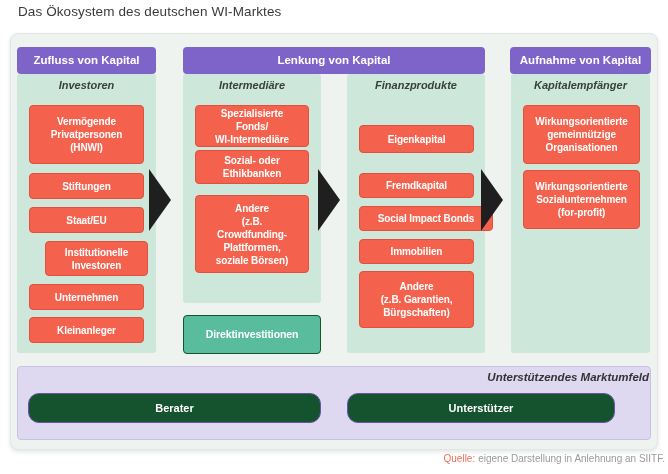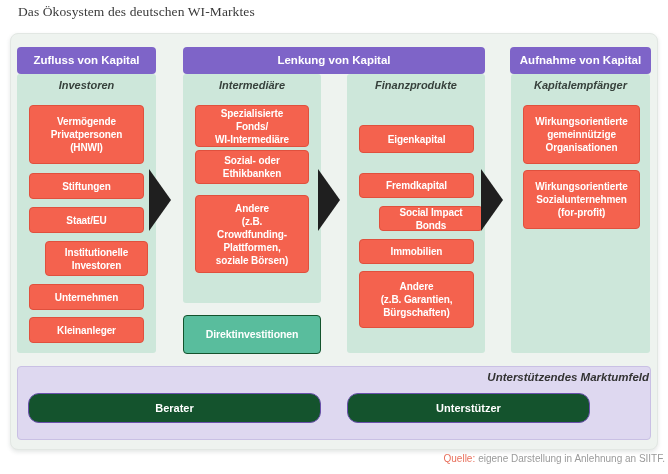--- a/index.html
+++ b/index.html
@@ -4,21 +4,21 @@
 <style>
   html,body{margin:0;padding:0;}
   body{
     width:668px;height:474px;background:#ffffff;
     font-family:"Liberation Sans",sans-serif;
     -webkit-font-smoothing:antialiased;
   }
   .page{position:relative;width:668px;height:474px;background:#ffffff;overflow:hidden;}
   .title{
     position:absolute;left:18px;top:4px;margin:0;
-    font-family:Liberation Serif, serif;font-weight:normal;
+    font-family:Liberation Sans, sans-serif;font-weight:normal;
     font-size:13.5px;color:#3a3a3a;letter-spacing:0.1px;
   }
   .board{
     position:absolute;left:10px;top:33px;width:646px;height:415px;
     background:#eef3ef;border:1px solid #e2e7e3;border-radius:8px;
     box-shadow:0 2px 4px rgba(60,80,70,0.14);
   }
   .hdr{
     position:absolute;height:27px;background:#7e64c8;border-radius:4px;
     color:#ffffff;font-size:11.5px;font-weight:bold;text-align:center;
@@ -93,41 +93,41 @@
 Ethikbanken</div>
     <div class="item" style="left:184px;top:161px;width:114px;height:78px">Andere
 (z.B. Crowdfunding-
 Plattformen,
 soziale Börsen)</div>
 
     <div class="item direct" style="left:172px;top:281px;width:138px;height:39px">Direktinvestitionen</div>
 
     <div class="item" style="left:348px;top:91px;width:115px;height:28px">Eigenkapital</div>
     <div class="item" style="left:348px;top:139px;width:115px;height:25px">Fremdkapital</div>
-    <div class="item" style="left:368px;top:172px;width:104px;height:25px">Social Impact Bonds</div>
+    <div class="item" style="left:348px;top:172px;width:134px;height:25px">Social Impact Bonds</div>
     <div class="item" style="left:348px;top:205px;width:115px;height:25px">Immobilien</div>
     <div class="item" style="left:348px;top:237px;width:115px;height:57px">Andere
 (z.B. Garantien,
 Bürgschaften)</div>
 
     <div class="item" style="left:512px;top:71px;width:117px;height:59px">Wirkungsorientierte
 gemeinnützige
 Organisationen</div>
     <div class="item" style="left:512px;top:136px;width:117px;height:59px">Wirkungsorientierte
 Sozialunternehmen
 (for-profit)</div>
 
     <div class="arrow" style="left:138px;top:135px"></div>
     <div class="arrow" style="left:307px;top:135px"></div>
     <div class="arrow" style="left:470px;top:135px"></div>
 
     <div class="env" style="left:6px;top:332px;width:632px;height:72px"></div>
     <div class="env-title" style="left:6px;top:337px;width:632px">Unterstützendes Marktumfeld</div>
     <div class="env-btn" style="left:17px;top:359px;width:293px">Berater</div>
-    <div class="env-btn" style="left:336px;top:359px;width:243px">Unterstützer</div>
+    <div class="env-btn" style="left:336px;top:359px;width:268px">Unterstützer</div>
 
   </div>
 
   <div class="source">
     <span class="src-label">Quelle:</span><span>eigene Darstellung in Anlehnung an SIITF.</span>
   </div>
 
 </div>
 
 </body></html>

